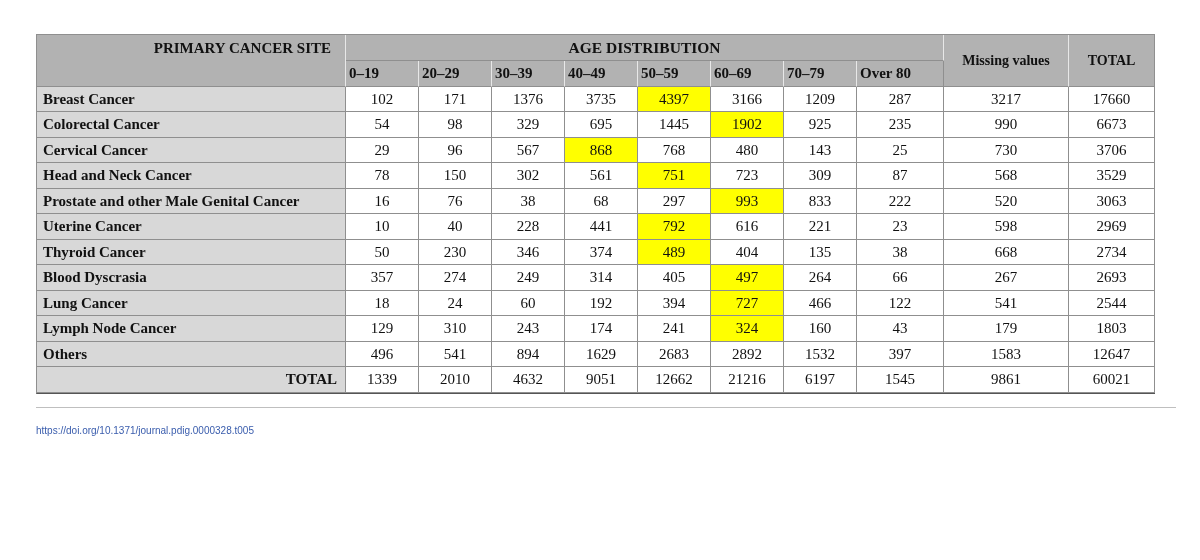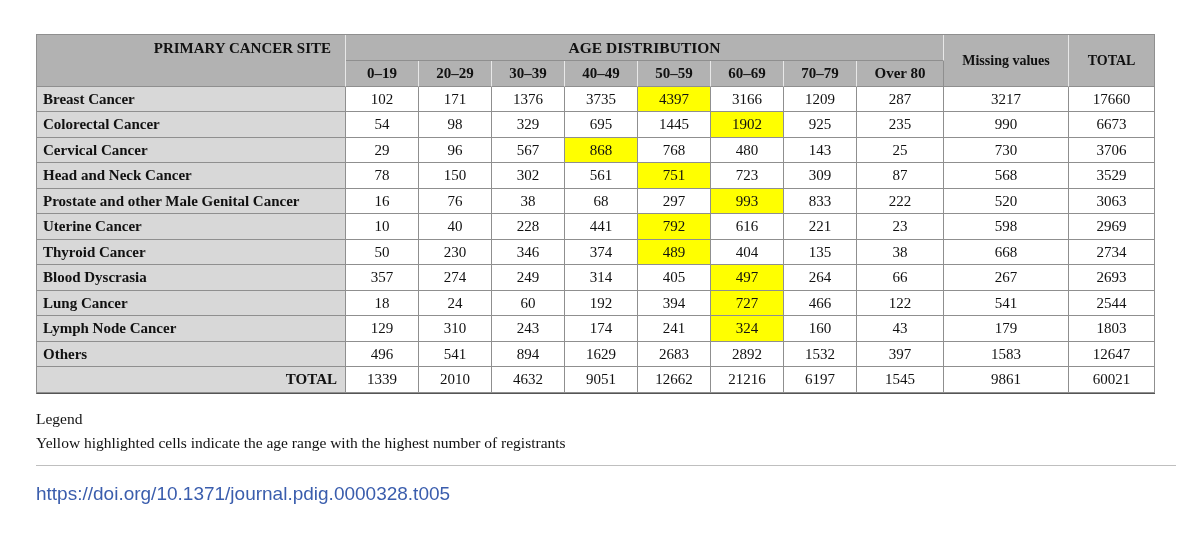--- a/index.html
+++ b/index.html
@@ -34,21 +34,21 @@
     font-size:15px;line-height:1.1;
     padding:4px 3px;
     overflow:hidden;white-space:nowrap;
   }
   thead th{background:var(--header-bg);font-weight:bold;}
   th.site-head{
     text-align:right;vertical-align:top;padding:5px 14px;font-size:15px;
     border-right-color:#e8e8e8;
   }
   th.agedist-head{text-align:center;vertical-align:middle;font-size:15.5px;border-right-color:#e8e8e8;height:24px;}
-  th.agecol{height:25px;text-align:center;border-right-color:#e8e8e8;}
+  th.agecol{height:25px;text-align:left;border-right-color:#e8e8e8;}
   th.agecol.last{border-right-color:var(--border);}
   th.missing-head,th.total-head{
     vertical-align:top;text-align:center;padding-top:18px;font-size:14px;
   }
   th.missing-head{border-right-color:#e8e8e8;}
   tbody td{height:25px;}
   td.rowlabel{
     background:var(--label-bg);font-weight:bold;text-align:left;padding-left:6px;
   }
   td.val{text-align:center;background:#ffffff;}
@@ -56,21 +56,21 @@
   tr.totalrow td.rowlabel{text-align:right;padding-right:8px;}
   .legend-block{margin-top:16px;font-size:15.5px;}
   .legend-head{margin:0 0 6px 0;}
   .legend-text{margin:0;}
   .rule{
     margin-top:13px;border:none;height:1px;background:#bfbfbf;width:1140px;
   }
   .doi{
     display:inline-block;margin-top:9px;
     font-family:"Liberation Sans","DejaVu Sans",sans-serif;
-    font-size:19px;color:var(--link);text-decoration:none;
+    font-size:10px;color:var(--link);text-decoration:none;
   }
 </style>
 </head>
 <body>
 
 <div class="page">
 
 
   <table class="reg">
     <colgroup>
@@ -257,22 +257,18 @@
           <td class="val">12662</td>
           <td class="val">21216</td>
           <td class="val">6197</td>
           <td class="val">1545</td>
           <td class="val">9861</td>
           <td class="val">60021</td>
         </tr>
       </tbody>
   </table>
 
-  <div class="legend-block">
-    <p class="legend-head">Legend</p>
-    <p class="legend-text">Yellow highlighted cells indicate the age range with the highest number of registrants</p>
-  </div>
 
   <hr class="rule">
 
   <a class="doi" href="#">https://doi.org/10.1371/journal.pdig.0000328.t005</a>
 
 </div>
 
 </body></html>

